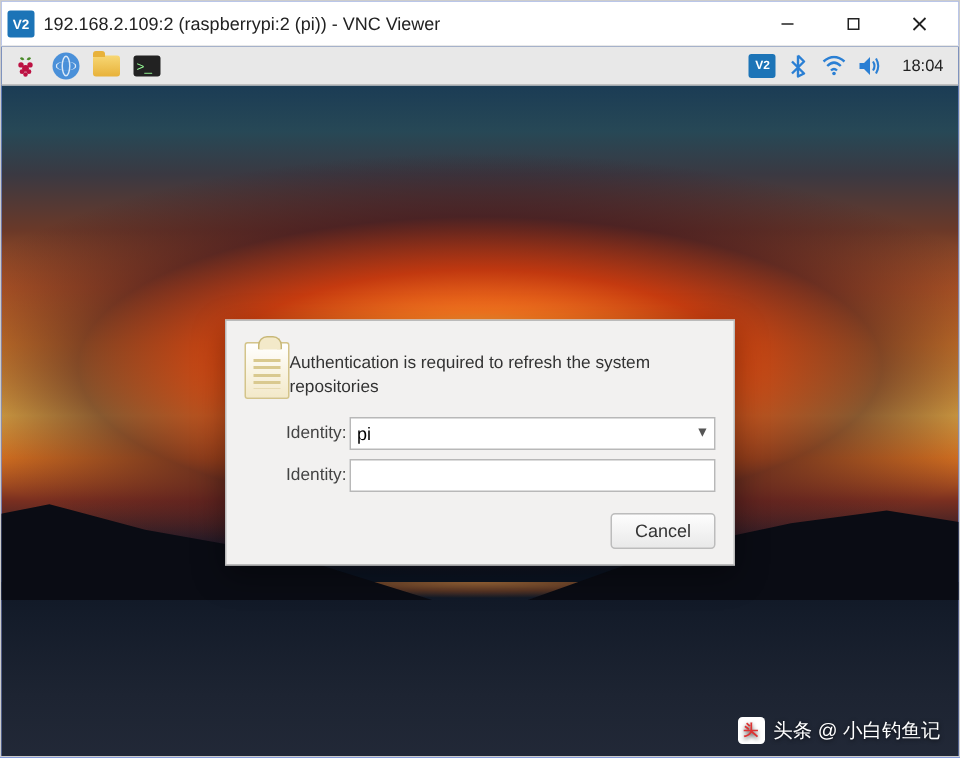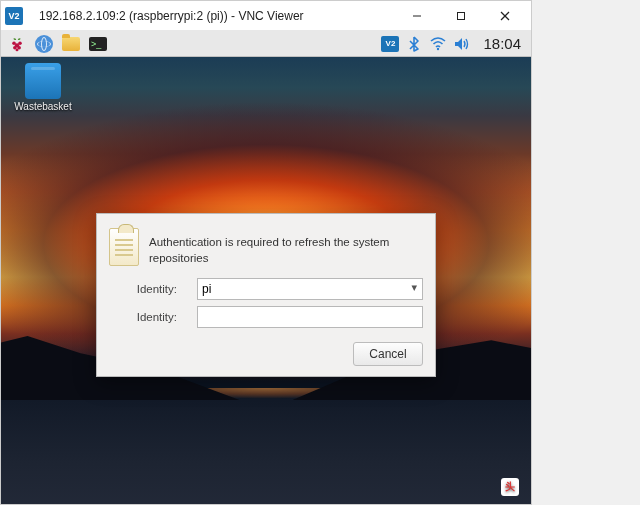--- a/index.html
+++ b/index.html
@@ -1,22 +1,22 @@
 <!DOCTYPE html>
 <html><head>
 <meta charset="utf-8">
 <style>
   * { box-sizing: border-box; margin: 0; padding: 0; font-family: "Segoe UI", Arial, sans-serif; }
   body { width: 640px; height: 505px; overflow: hidden; background: #f0f0f0; }
 
   
-  .vnc-window { width: 532px; height: 505px; display: flex; flex-direction: column; border: 1px solid #ccc; background: #1d4ed8; }
+  .vnc-window { width: 640px; height: 505px; display: flex; flex-direction: column; border: 1px solid #ccc; background: #1d4ed8; }
   .titlebar { height: 30px; background: #fff; display: flex; align-items: center; padding: 0 4px; border-bottom: 1px solid #e8e8e8; }
   .vnc-badge { width: 18px; height: 18px; background: #1c74b7; color: #fff; font-size: 9px; font-weight: bold; display: flex; align-items: center; justify-content: center; border-radius: 2px; margin-right: 6px; }
-  .titlebar-text { font-size: 12px; color: #222; flex: 1; margin-left: 10px; }
+  .titlebar-text { font-size: 12px; color: #222; flex: 1; }
   .winbtns { display: flex; gap: 0; }
   .winbtn { width: 44px; height: 28px; display: flex; align-items: center; justify-content: center; font-size: 12px; color: #222; }
 
   
   .remote { flex: 1; position: relative; overflow: hidden; }
 
   
   .wallpaper {
     position: absolute; inset: 0;
     background:
@@ -41,21 +41,21 @@
     position: absolute; bottom: 22%; width: 50%; height: 18%;
     background: #0a0c14;
   }
   .mountain-left { left: -5%; clip-path: polygon(0 100%, 0 40%, 20% 25%, 40% 45%, 70% 65%, 100% 100%); }
   .mountain-right { right: -5%; clip-path: polygon(0 100%, 30% 60%, 55% 40%, 75% 30%, 100% 45%, 100% 100%); }
 
   
   .taskbar { position: absolute; top: 0; left: 0; right: 0; height: 26px; background: #e8e8e8; border-bottom: 1px solid #c0c0c0; display: flex; align-items: center; padding: 0 4px; gap: 3px; }
   .taskbar .tb-icon { width: 24px; height: 22px; display: flex; align-items: center; justify-content: center; font-size: 14px; border-radius: 2px; }
   .tb-spacer { flex: 1; }
-  .tb-clock { font-size: 15px; color: #222; padding: 0 6px; }
+  .tb-clock { font-size: 11px; color: #222; padding: 0 6px; }
   .tb-tray { display: flex; align-items: center; gap: 6px; }
   .tray-icon { width: 18px; height: 18px; display: flex; align-items: center; justify-content: center; }
 
   .rpi-logo { color: #bc1142; }
   .globe { background: #4a90d9; border-radius: 50%; width: 18px; height: 18px; position: relative; }
   .globe::before, .globe::after { content: ""; position: absolute; border: 1px solid rgba(255,255,255,0.8); }
   .globe::before { inset: 2px 6px; border-radius: 50%; }
   .globe::after { inset: 6px 2px; border-radius: 50%; border-top: none; border-bottom: none;}
   .folder-icon { width: 18px; height: 14px; background: linear-gradient(#f7d774,#e8b23a); border-radius: 2px; position: relative; }
   .folder-icon::before { content:""; position:absolute; top:-3px; left:0; width:8px; height:4px; background:#e8b23a; border-radius: 2px 2px 0 0;}
@@ -69,26 +69,26 @@
   .desktop-icon-label { font-size: 10px; color: #eee; text-shadow: 0 1px 2px #000; }
 
   
   .dialog {
     position: absolute; left: 50%; top: 182px; transform: translateX(-50%);
     width: 340px; background: #f2f1f0; border: 1px solid #bbb;
     box-shadow: 0 6px 20px rgba(0,0,0,0.4);
     padding: 14px 12px 10px;
     font-size: 12px; color: #333;
   }
-  .dlg-header { display: flex; align-items: flex-start; gap: 10px; margin-bottom: 12px; }
+  .dlg-header { display: flex; align-items: flex-start; margin-bottom: 12px; }
   .auth-icon { width: 30px; height: 38px; background: linear-gradient(#fff,#f3e9c9); border: 1px solid #d4c48a; border-radius: 2px; position: relative; flex-shrink:0;}
   .auth-icon::before { content:""; position:absolute; top:10px; left:5px; right:5px; bottom:6px; background: repeating-linear-gradient(#d9c98f 0 2px, transparent 2px 5px);}
   .auth-icon::after { content:""; position:absolute; top:-5px; left:8px; width:14px; height:8px; border:1px solid #c8b878; border-bottom:none; border-radius: 6px 6px 0 0; background:#f3e9c9;}
   .dlg-msg { font-size: 11.5px; color: #333; line-height: 1.4; padding-top: 6px;}
-  .dlg-form { display: grid; grid-template-columns: 68px 1fr; gap: 6px 20px; align-items: center; margin-bottom: 14px; }
+  .dlg-form { display: grid; grid-template-columns: 68px 1fr; gap: 6px 2px; align-items: center; margin-bottom: 14px; }
   .dlg-form label { text-align: right; font-size: 11.5px; color: #444; }
   .dlg-form select, .dlg-form input {
     width: 100%; height: 22px; border: 1px solid #b8b8b8; background: #fff; font-size: 12px; padding: 0 4px;
   }
   .dlg-form select { appearance: none; background: #fff; padding-right: 16px; }
   .select-wrap { position: relative; }
   .select-wrap::after { content: "▾"; position: absolute; right: 6px; top: 3px; font-size: 11px; color: #555; pointer-events:none;}
   .dlg-buttons { display: flex; justify-content: flex-end; gap: 8px; }
   .dlg-buttons button {
     min-width: 70px; height: 24px; background: linear-gradient(#fdfdfd,#e9e9e9);
@@ -181,24 +181,20 @@
         <div class="tray-icon">
           <svg width="16" height="14" viewBox="0 0 16 14">
               <path d="M1 5 L4 5 L8 1 L8 13 L4 9 L1 9 Z" fill="#2a7fd4"></path>
               <path d="M10 4 Q12 7 10 10 M12 2 Q15 7 12 12" fill="none" stroke="#2a7fd4" stroke-width="1.4"></path>
             </svg>
         </div>
         <div class="tb-clock">18:04</div>
       </div>
     </div>
 
-    <div class="desktop-icon">
-      <div class="trash"></div>
-      <div class="desktop-icon-label">Wastebasket</div>
-    </div>
 
     <div class="dialog">
       <div class="dlg-header">
         <div class="auth-icon"></div>
         <div class="dlg-msg">Authentication is required to refresh the system repositories</div>
       </div>
       <div class="dlg-form">
         <label>Identity:</label>
         <div class="select-wrap">
           <select>
@@ -208,16 +204,17 @@
         <label>Identity:</label>
         <input type="password" value="" style="">
       </div>
       <div class="dlg-buttons">
         <button>Cancel</button>
       </div>
     </div>
 
     <div class="watermark">
       <div class="wm-logo">头</div>
+      <span>头条 @ 小白钓鱼记</span>
     </div>
 
   </div>
 </div>
 
 </body></html>

